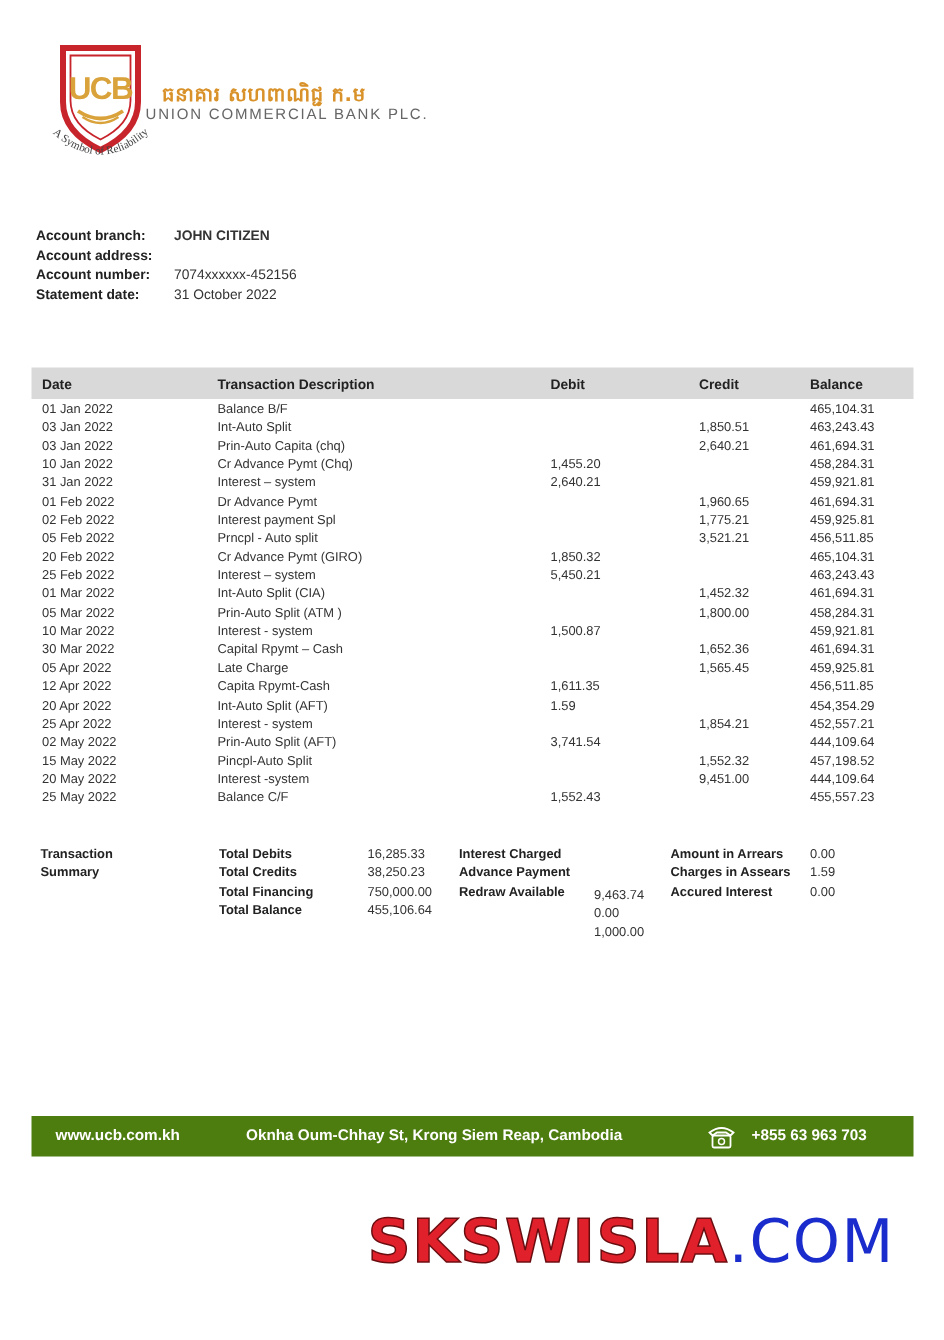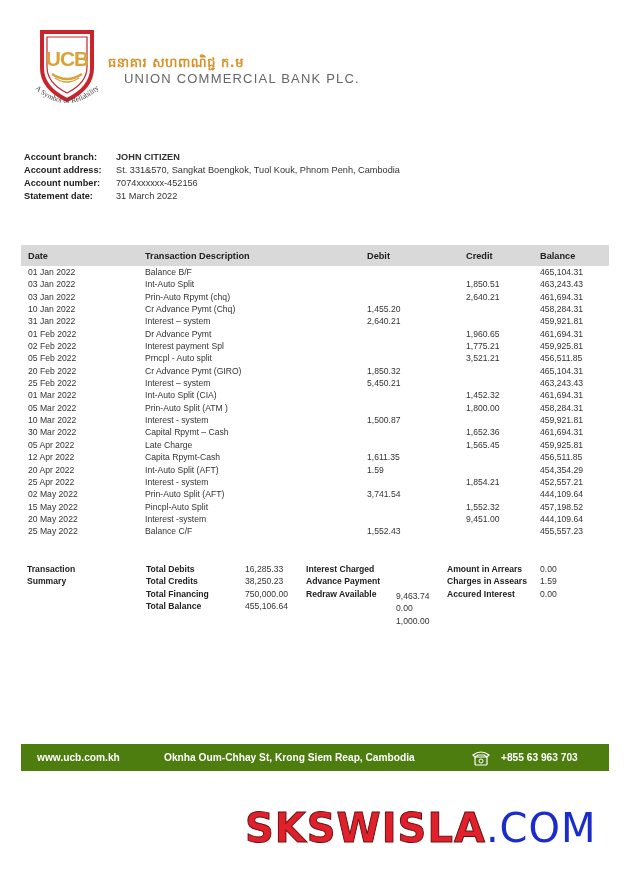--- a/index.html
+++ b/index.html
@@ -6,21 +6,21 @@
   body {
     width: 629px; height: 893px; position: relative; overflow: hidden;
     font-family: "Liberation Sans", "DejaVu Sans", sans-serif;
     color: #222222;
   }
   .abs { position: absolute; }
 
   
   .logo { left: 28px; top: 28px; width: 78px; height: 80px; }
   .bank-khmer { left: 108px; top: 54px; font-size: 13px; font-weight: bold; color: #d9922a; letter-spacing: 0.5px; font-family: "DejaVu Sans", sans-serif; }
-  .bank-en { left: 124px; top: 71px; font-size: 13px; color: #666666; letter-spacing: 1.2px; }
+  .bank-en { left: 97px; top: 71px; font-size: 10px; color: #666666; letter-spacing: 1.2px; }
 
   
   .info { left: 24px; top: 151px; font-size: 9.2px; line-height: 13px; }
   .info-row { display: flex; height: 13px; }
   .info-label { width: 92px; font-weight: bold; color: #222; }
   .info-value { color: #333; }
   .info-value.bold { font-weight: bold; }
 
   
   .tbl-head {
@@ -85,29 +85,28 @@
 <div class="abs bank-khmer">ធនាគារ សហពាណិជ្ជ ក.ម</div>
 <div class="abs bank-en">UNION COMMERCIAL BANK PLC.</div>
 
 <div class="abs info">
   <div class="info-row">
     <span class="info-label">Account branch:</span>
     <span class="info-value bold">JOHN CITIZEN</span>
   </div>
   <div class="info-row">
     <span class="info-label">Account address:</span>
-    <span class="info-value">St. 331&amp;570, Sangkat Boengkok, Tuol Kouk, Phnom Penh, Cambodia</span>
   </div>
   <div class="info-row">
     <span class="info-label">Account number:</span>
     <span class="info-value">7074xxxxxx-452156</span>
   </div>
   <div class="info-row">
     <span class="info-label">Statement date:</span>
-    <span class="info-value">31 March 2022</span>
+    <span class="info-value">31 October 2022</span>
   </div>
 </div>
 
 <div class="abs tbl-head">
   <span class="c-date">Date</span>
   <span class="c-desc">Transaction Description</span>
   <span class="c-debit">Debit</span>
   <span class="c-credit">Credit</span>
   <span class="c-bal">Balance</span>
 </div>
@@ -122,21 +121,21 @@
     </div>
     <div class="row">
       <span class="c-date">03 Jan 2022</span>
       <span class="c-desc">Int-Auto Split</span>
       <span class="c-debit"></span>
       <span class="c-credit">1,850.51</span>
       <span class="c-bal">463,243.43</span>
     </div>
     <div class="row">
       <span class="c-date">03 Jan 2022</span>
-      <span class="c-desc">Prin-Auto Rpymt (chq)</span>
+      <span class="c-desc">Prin-Auto Capita (chq)</span>
       <span class="c-debit"></span>
       <span class="c-credit">2,640.21</span>
       <span class="c-bal">461,694.31</span>
     </div>
     <div class="row">
       <span class="c-date">10 Jan 2022</span>
       <span class="c-desc">Cr Advance Pymt (Chq)</span>
       <span class="c-debit">1,455.20</span>
       <span class="c-credit"></span>
       <span class="c-bal">458,284.31</span>

